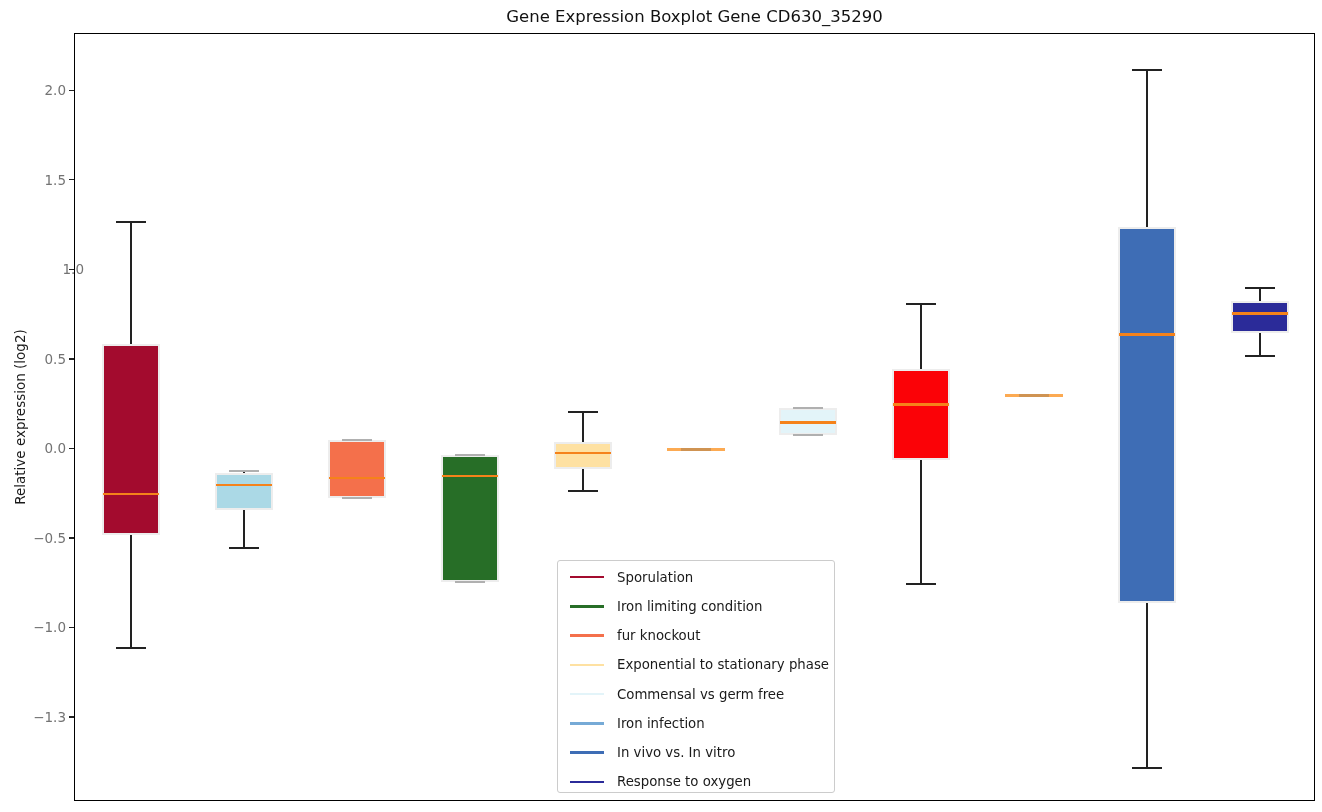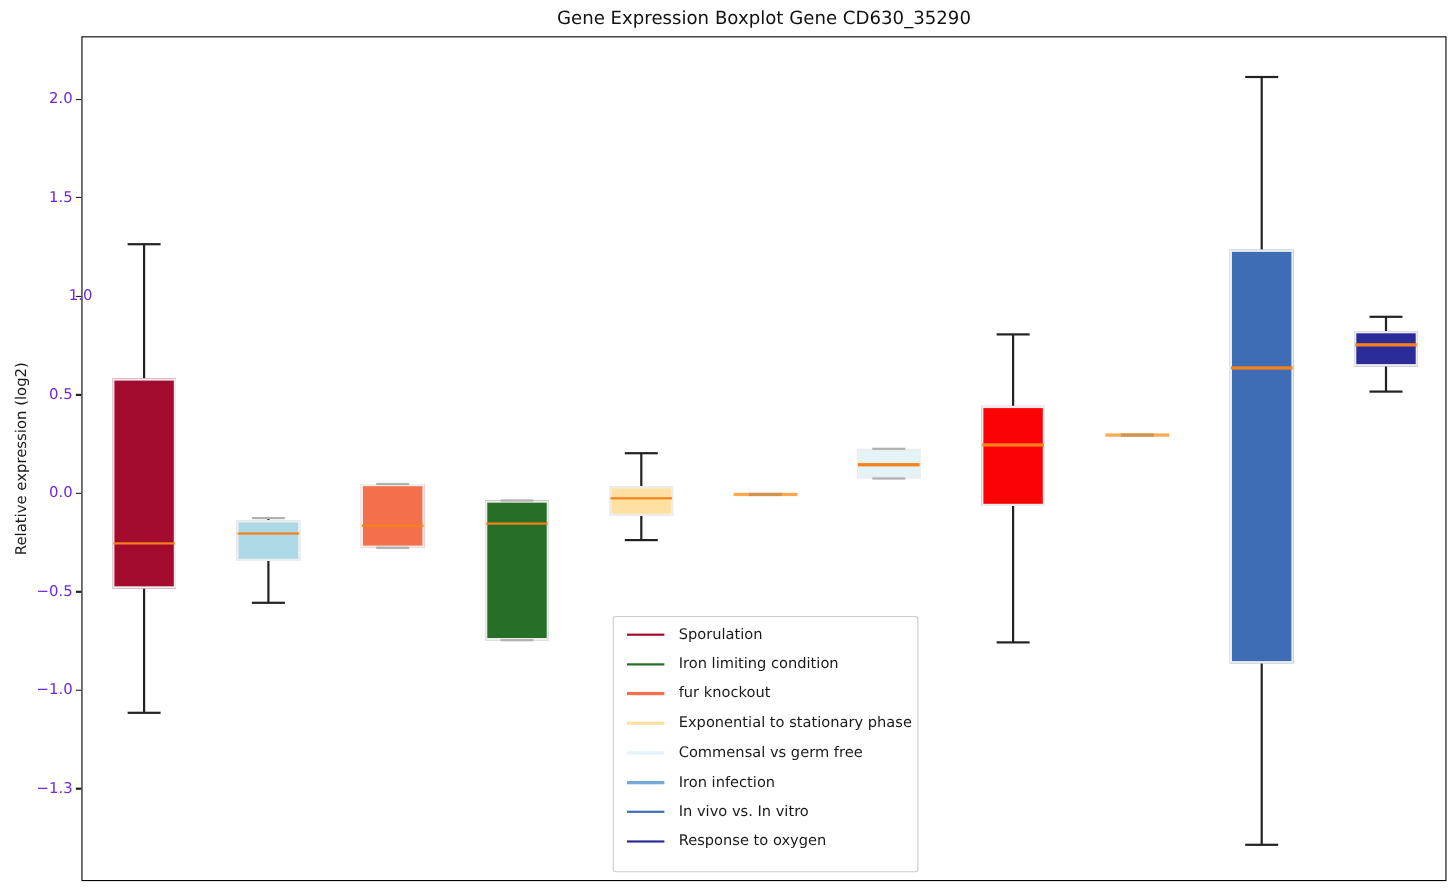--- a/index.html
+++ b/index.html
@@ -13,35 +13,35 @@
   }
   .ylabel{
     position:absolute;left:-105px;top:409px;width:250px;text-align:center;
     font-size:13.5px;transform:rotate(-90deg);transform-origin:center center;
   }
   .plot{
     position:absolute;left:74px;top:33px;width:1241px;height:768px;
     border:1.3px solid #000;box-sizing:border-box;background:#fff;
   }
   .ytick-label{
-    position:absolute;width:52px;text-align:right;font-size:13.5px;color:#6d28d9;
+    position:absolute;width:52px;text-align:right;font-size:13.5px;color:#737373;
     line-height:16px;
   }
   .ytick-mark{
     position:absolute;width:5px;height:1.4px;background:#222;
   }
   .box-group{position:absolute;top:0;left:0;width:0;height:0;}
   .whisker{position:absolute;background:#222;}
   .cap{position:absolute;height:2px;}
   .bx{position:absolute;box-sizing:border-box;border:2px solid #ededed;}
   .median{position:absolute;height:2.6px;}
   .legend{
     position:absolute;left:557px;top:560px;width:278px;height:233px;
     border:1px solid #cccccc;border-radius:3px;background:#ffffff;
-    box-sizing:border-box;padding:6px 10px 17px 12px;display:flex;
+    box-sizing:border-box;padding:6px 10px 0 12px;display:flex;
     flex-direction:column;justify-content:space-between;
   }
   .legend-item{display:flex;align-items:center;height:20px;}
   .legend-swatch{width:34px;height:2.6px;margin-right:13px;flex:0 0 auto;}
   .legend-label{font-size:13.3px;color:#1a1a1a;white-space:nowrap;}
 </style>
 </head>
 <body>
 
 <div class="fig">

